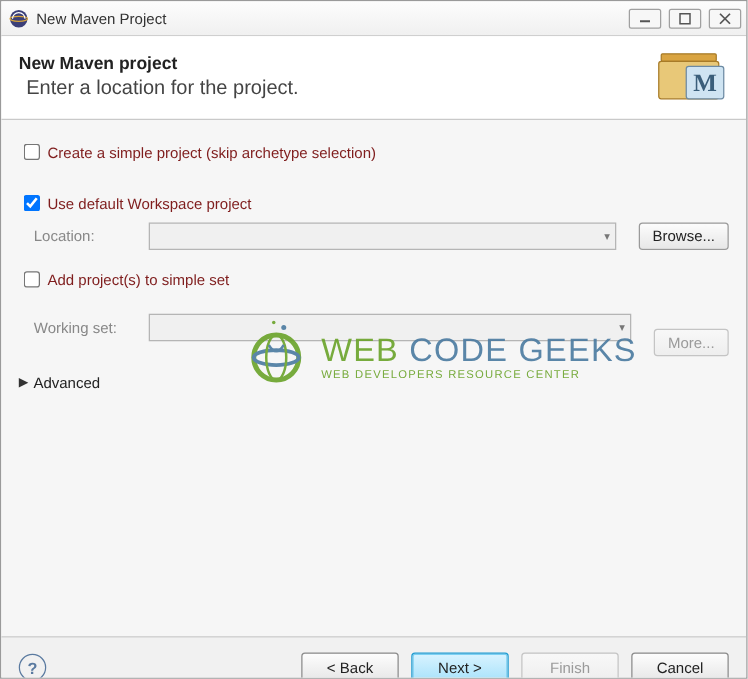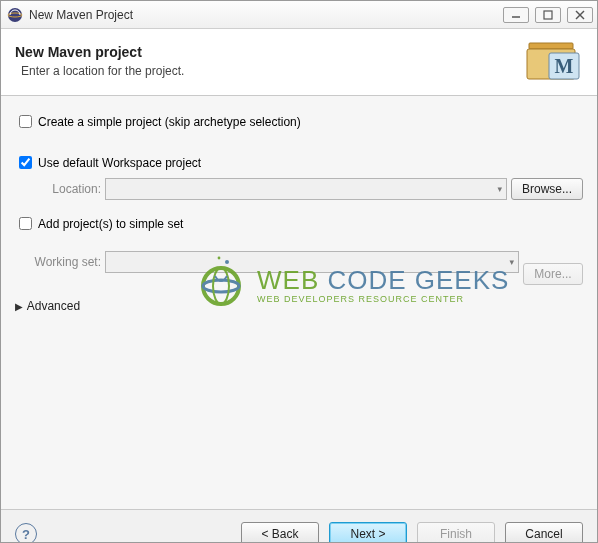--- a/index.html
+++ b/index.html
@@ -37,34 +37,34 @@
   }
   
   .banner {
     background: #fff;
     border-bottom: 1px solid #c9c9c9;
     padding: 10px 14px 12px 14px;
     display:flex; align-items:center;
   }
   .banner-text { flex:1; }
   .banner-title { font-size: 14px; font-weight: bold; color:#222; }
-  .banner-sub { font-size: 12px; color:#444; margin-top: 4px; margin-left: 6px;}
+  .banner-sub { font-size: 16px; color:#444; margin-top: 4px; margin-left: 6px;}
   .banner-icon { width: 60px; height: 44px; }
   
   .content {
     background: #f6f6f6;
     height: 414px;
     border-bottom: 1px solid #c9c9c9;
     padding: 12px 14px;
     position: relative;
   }
   .row { display:flex; align-items:center; margin: 4px 0; }
   .chk { width:13px; height:13px; margin-right:6px; }
-  .lbl { color:#000000; }
-  .field-row { display:flex; align-items:center; margin: 6px 0 14px 12px; gap:4px;text-align:right; }
+  .lbl { color:#7f1d1d; }
+  .field-row { display:flex; align-items:center; margin: 6px 0 14px 12px; gap:18px; }
   .field-label { width: 74px; color:#888; }
   .combo {
     flex:1; height:22px;
     border:1px solid #b5b5b5;
     background:#fff;
     position:relative;
   }
   .combo.disabled { background:#f0f0f0; }
   .combo .arrow {
     position:absolute; right:4px; top:50%; transform:translateY(-50%);

